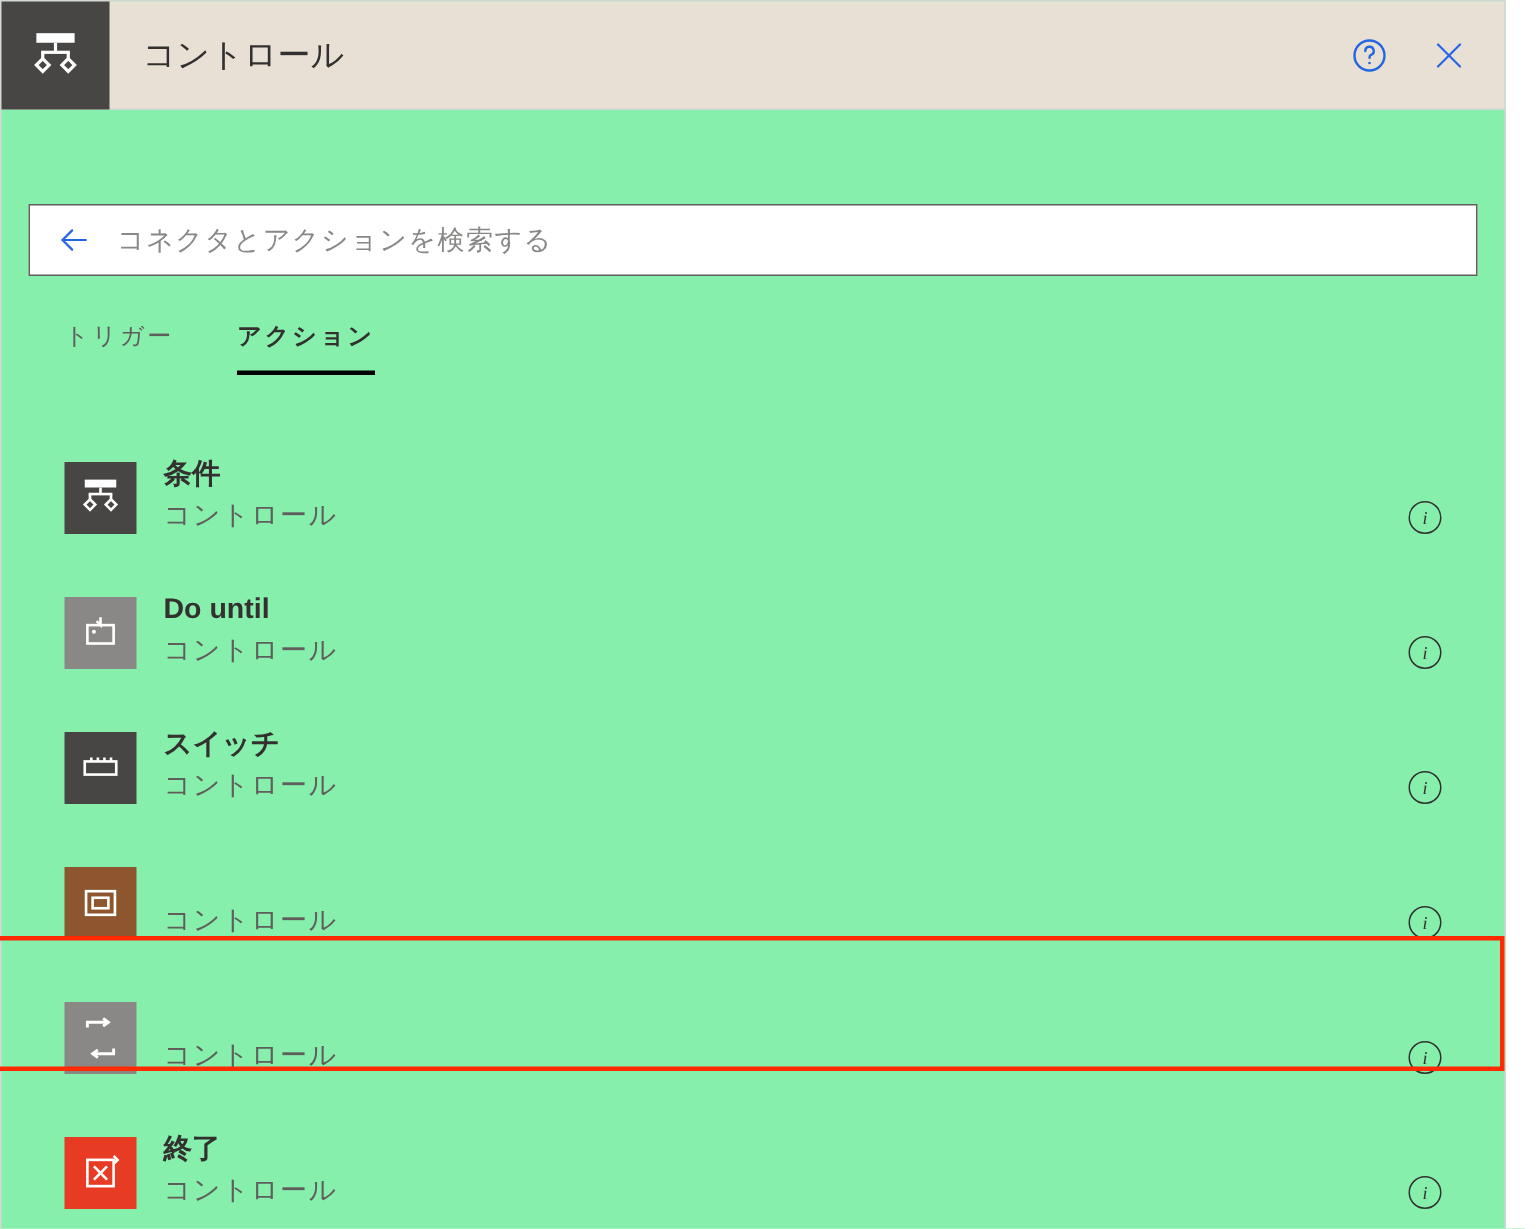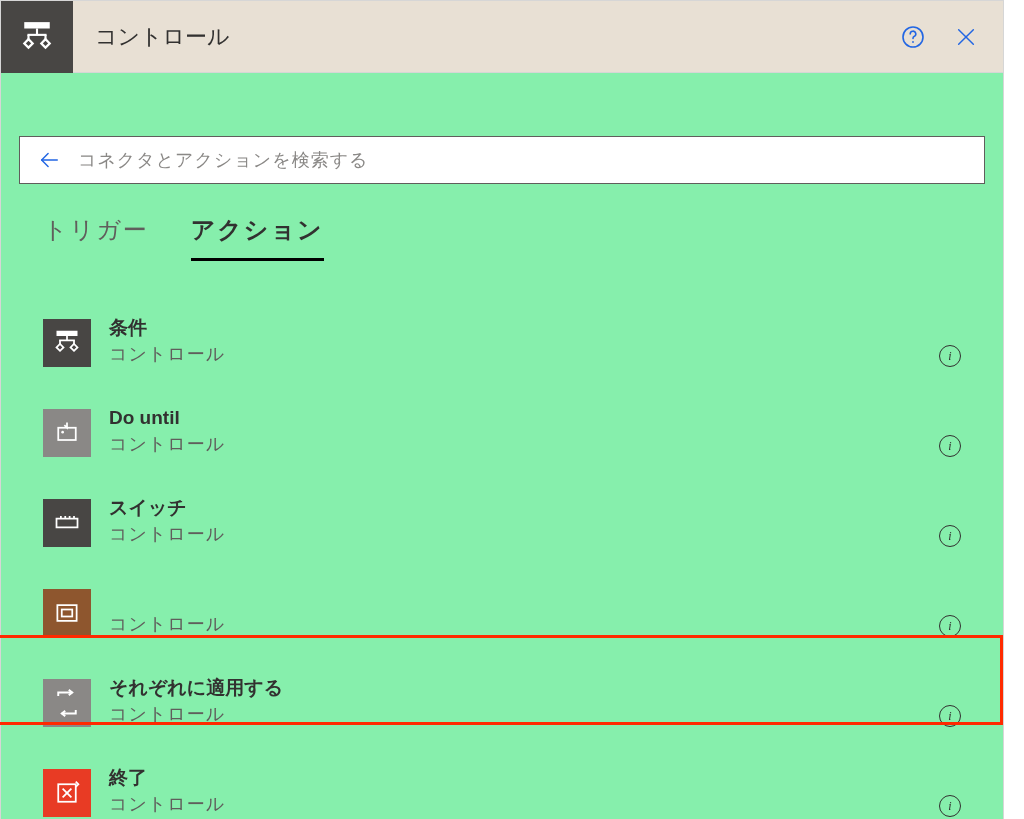--- a/index.html
+++ b/index.html
@@ -77,21 +77,21 @@
     background: transparent;
     letter-spacing: 1px;
   }
   .search-input::placeholder { color: #8a8886; }
   .tabs {
     display: flex;
     gap: 42px;
     padding: 30px 24px 0 24px;
   }
   .tab {
-    font-size: 24px;
+    font-size: 16px;
     color: #605e5c;
     padding-bottom: 12px;
     cursor: pointer;
     letter-spacing: 2px;
   }
   .tab.active {
     color: #323130;
     font-weight: 700;
     border-bottom: 3px solid #000000;
   }
@@ -264,21 +264,20 @@
     <div class="info-btn">i</div>
   </div>
 
   <div class="item">
     <div class="item-icon ic-gray">
       <svg viewBox="0 0 32 32">
               <use href="#icon-apply-each"></use>
             </svg>
     </div>
     <div class="item-text">
-      <div class="item-title">それぞれに適用する</div>
       <div class="item-sub">コントロール</div>
     </div>
     <div class="info-btn">i</div>
   </div>
 <div class="highlight-box" style="top: 374px;"></div>
   <div class="item">
     <div class="item-icon ic-red">
       <svg viewBox="0 0 32 32">
               <use href="#icon-terminate"></use>
             </svg>

